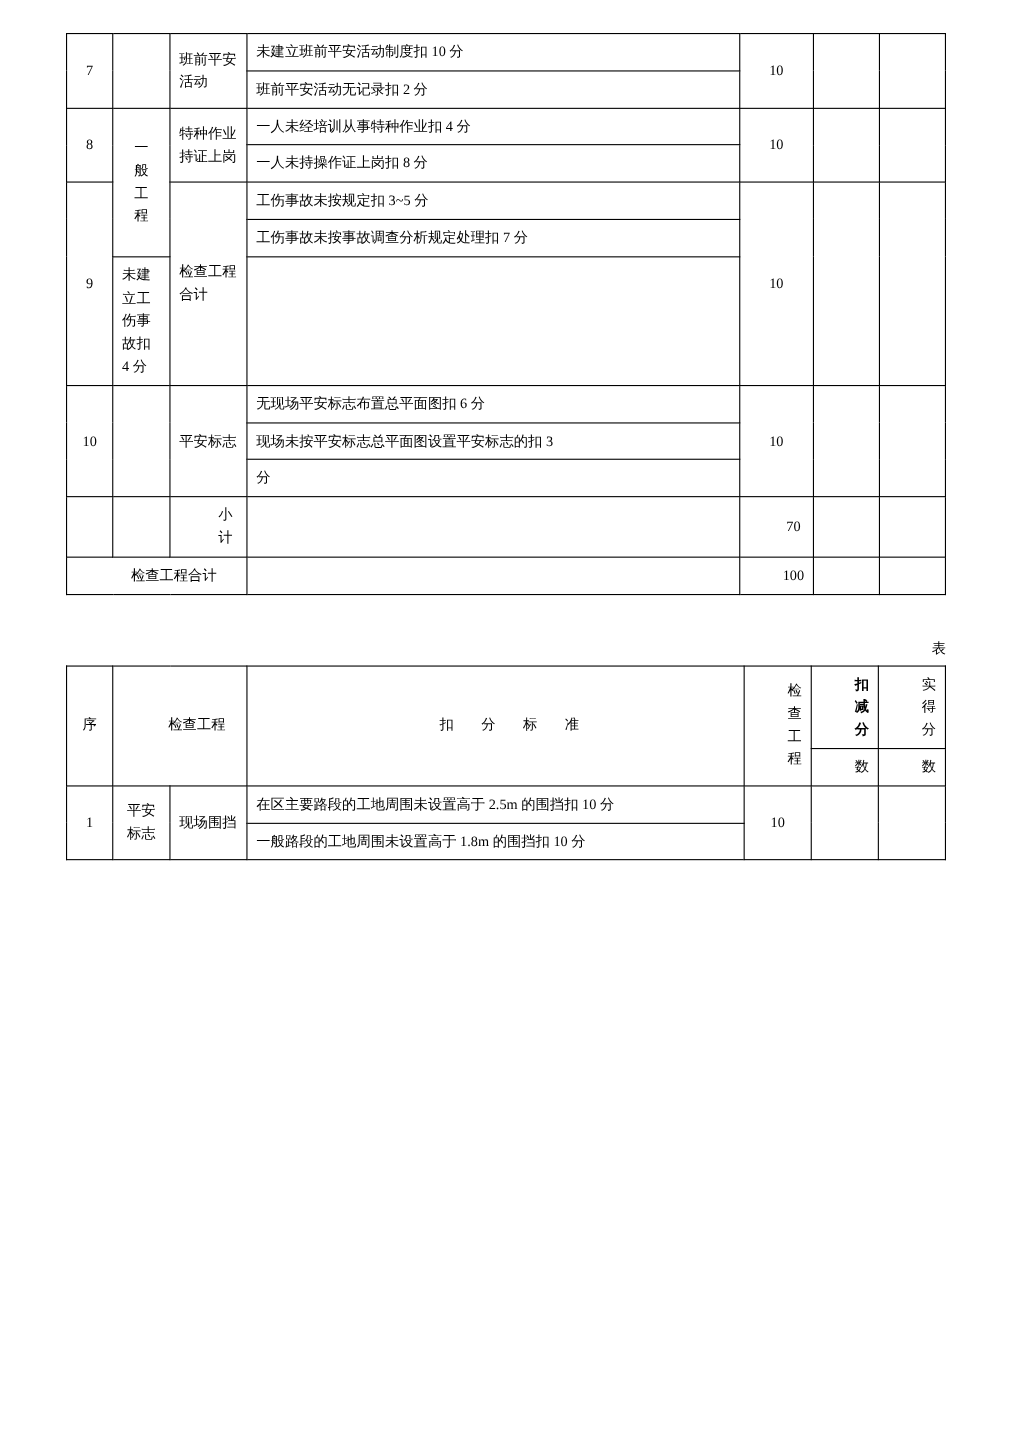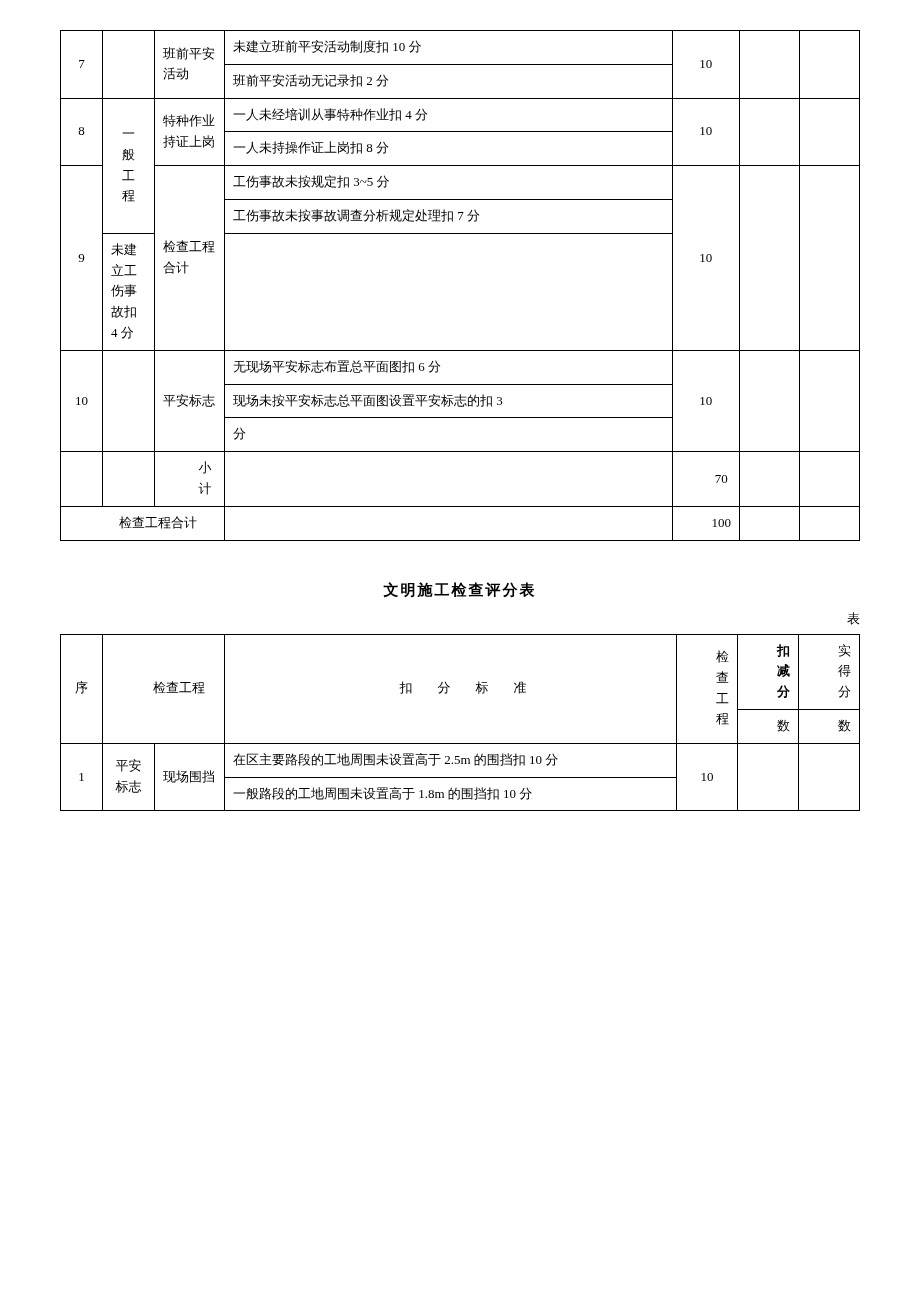--- a/index.html
+++ b/index.html
@@ -130,21 +130,20 @@
       <td></td>
       <td class="center-text">100</td>
       <td></td>
       <td></td>
     </tr>
   </tbody>
     </table>
 </div>
 
 <div style="margin-top: 30px;">
-  <div class="section-title">文明施工检查评分表</div>
   <div class="table-note">表</div>
 
   <table>
 
     <tbody>
         <tr class="header-row">
       <td class="col-seq" rowspan="2">序</td>
       <td colspan="2" class="center-text" rowspan="2" style="width:122px;">检查工程</td>
       <td class="center-text" rowspan="2" style="letter-spacing:6px;">扣　分　标　准</td>
       <td class="center-text" rowspan="2" style="width:60px;">检查工程</td>

